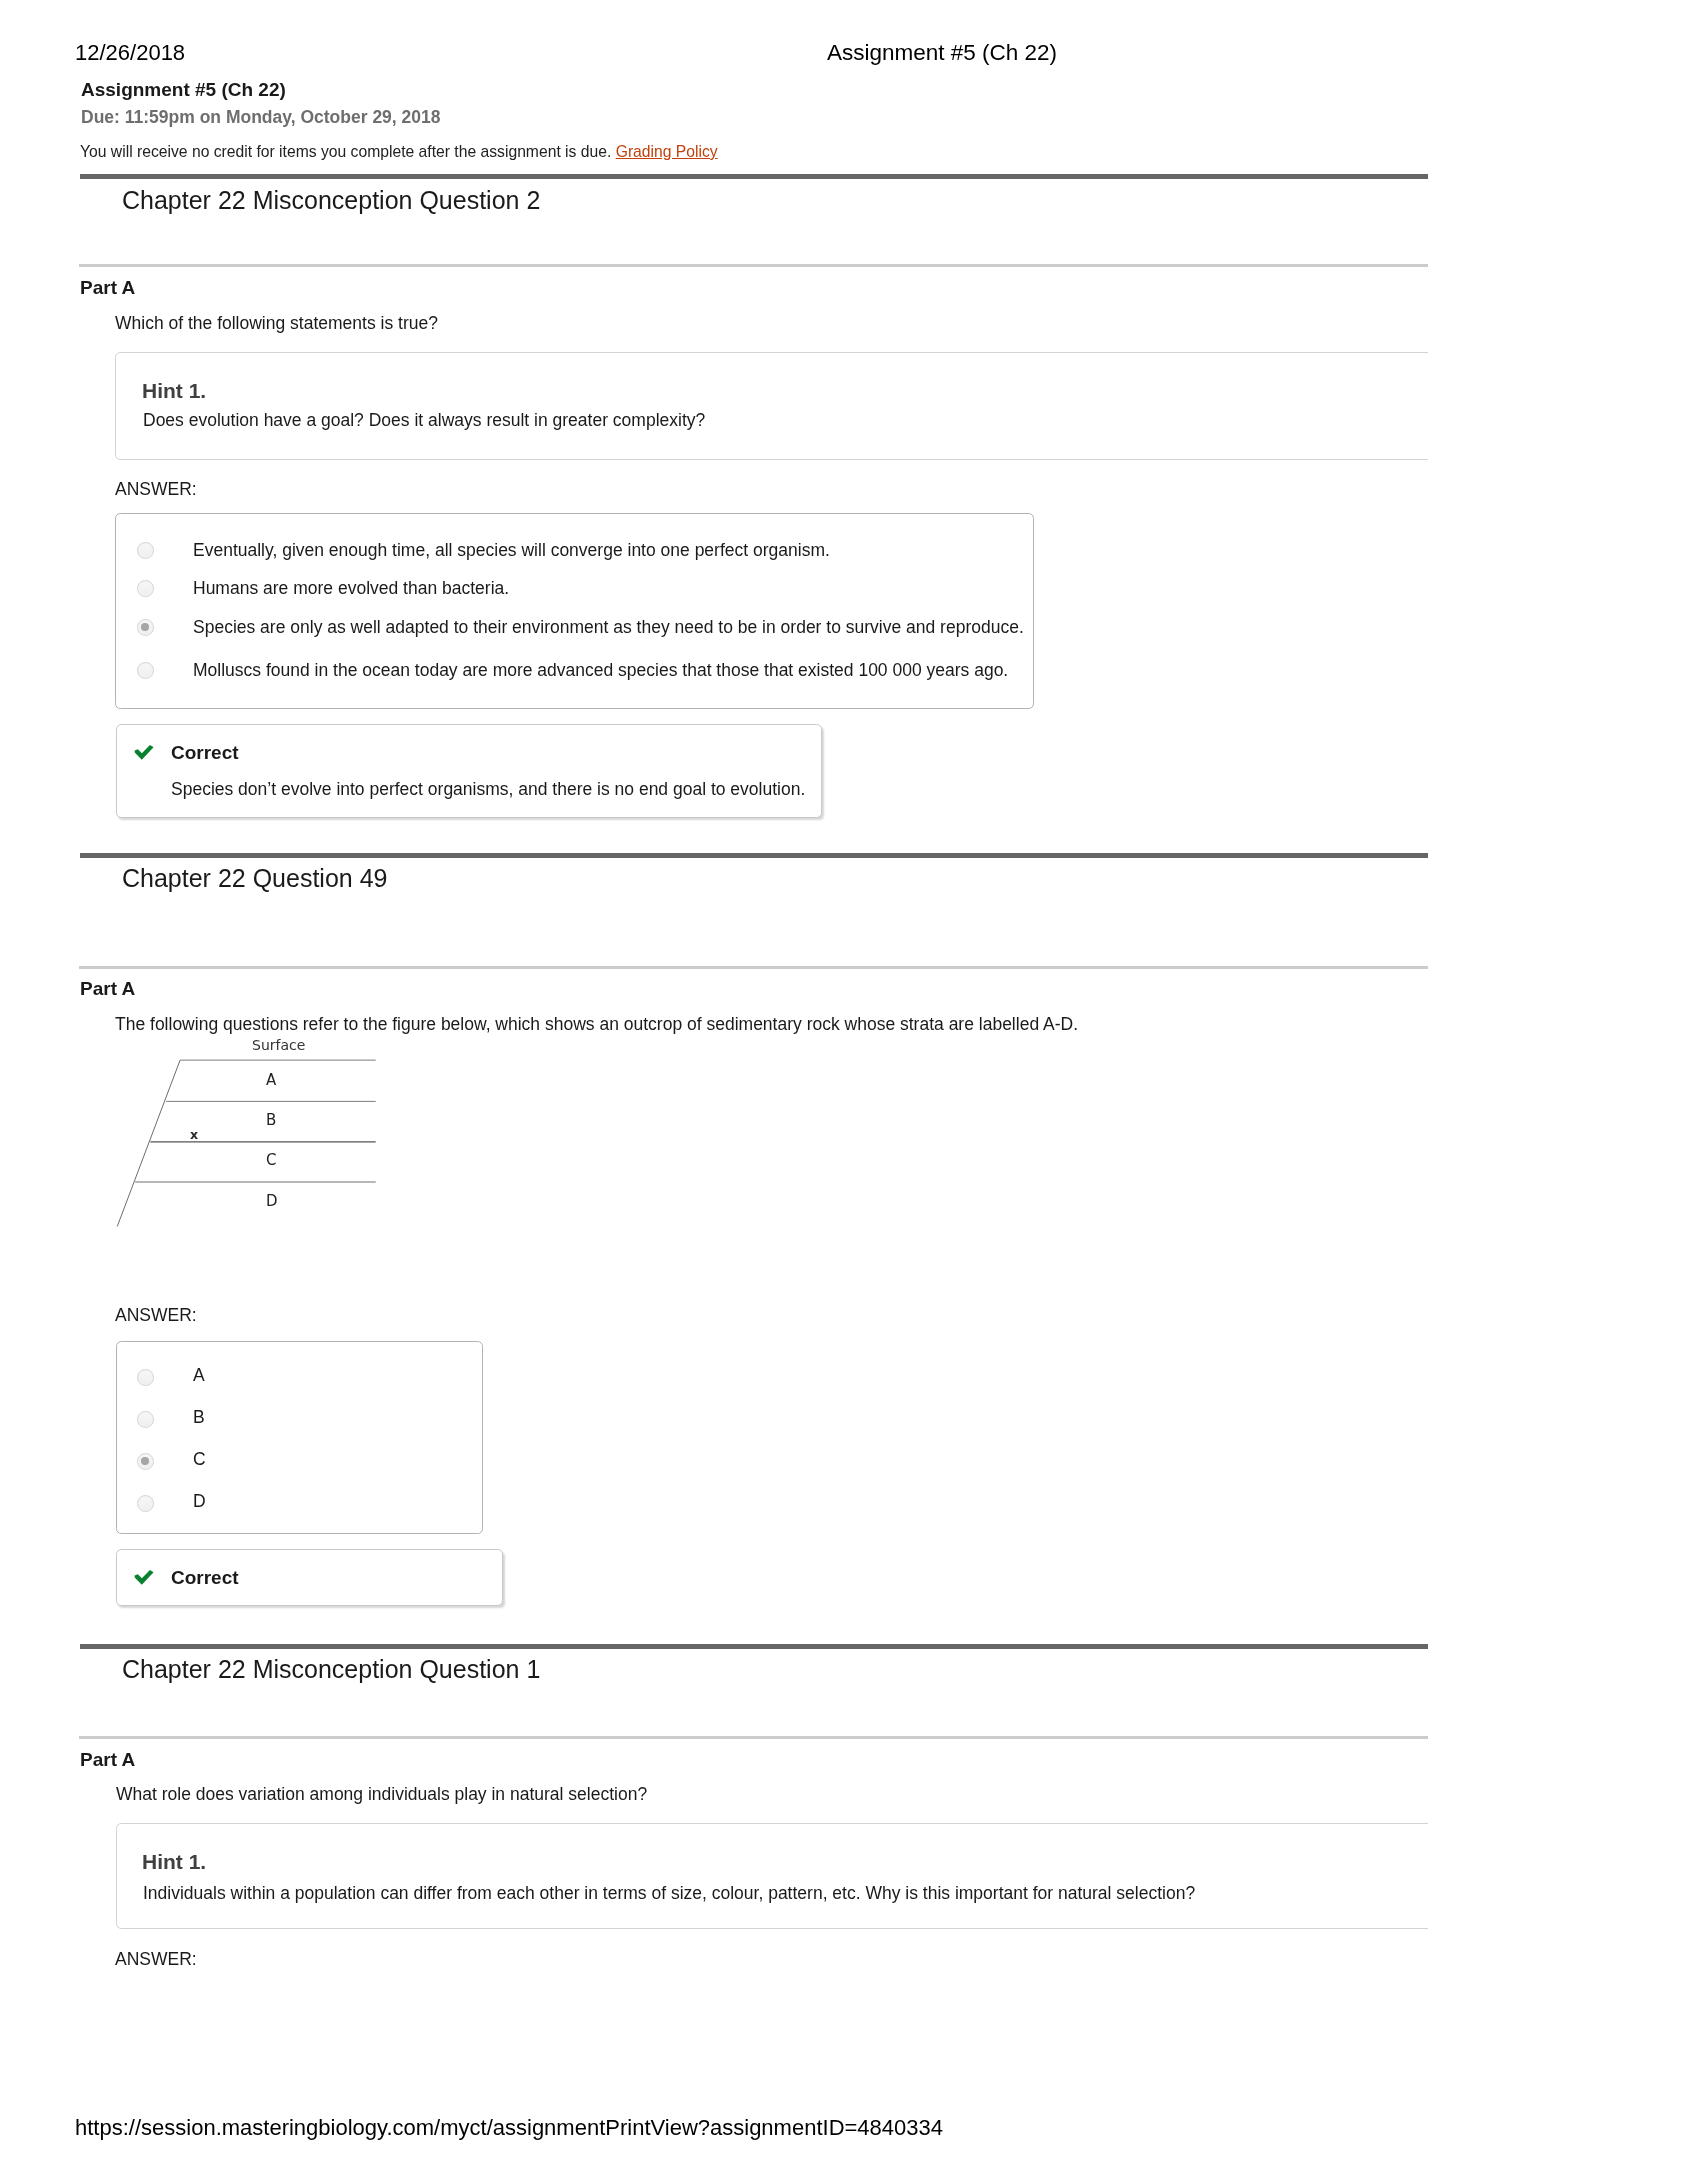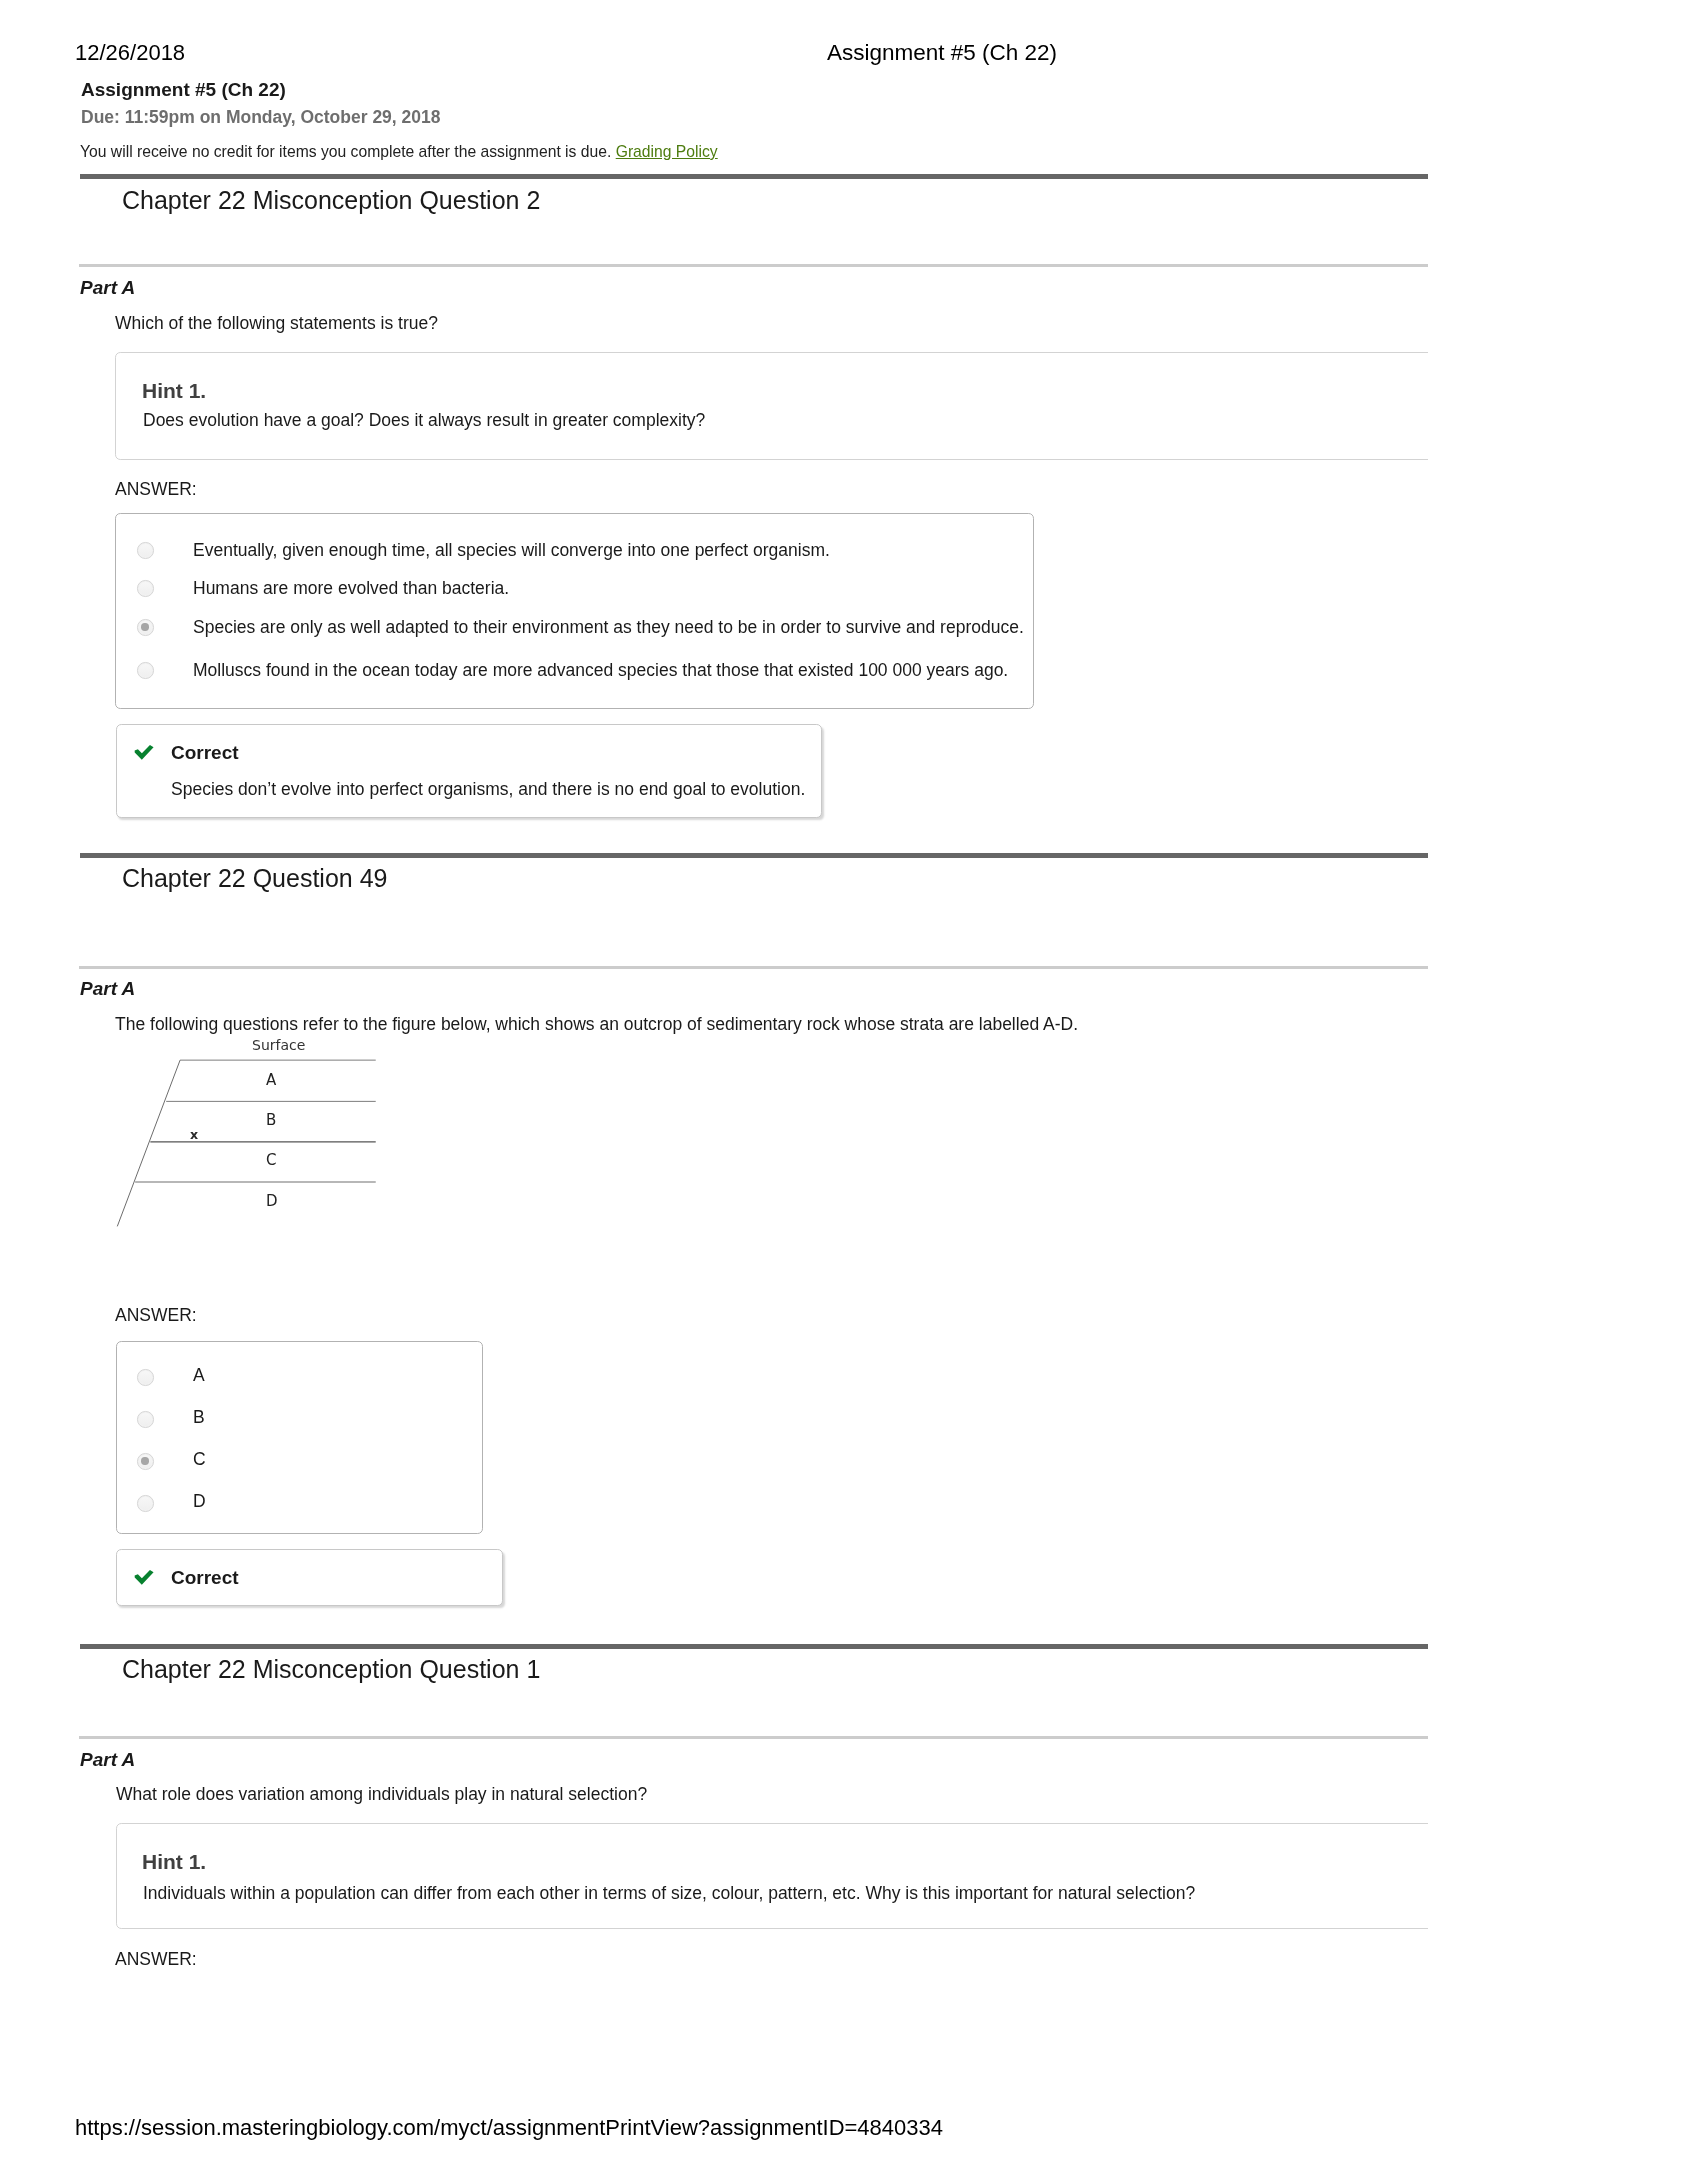--- a/index.html
+++ b/index.html
@@ -5,25 +5,25 @@
 <style>
   html,body{margin:0;padding:0;background:#fff;}
   body{width:1688px;height:2183px;font-family:"Liberation Sans",sans-serif;color:#000;}
   .page{position:relative;width:1428px;height:2183px;overflow:hidden;}
   .t{position:absolute;line-height:1;white-space:nowrap;}
   .hdr-date{left:75px;top:42px;font-size:22px;color:#000;}
   .hdr-title{left:827px;top:42px;font-size:22.5px;color:#000;}
   .a-title{left:81px;top:80px;font-size:19px;font-weight:bold;color:#1a1a1a;}
   .a-due{left:81px;top:109px;font-size:17.5px;font-weight:bold;color:#6e6e6e;}
   .a-note{left:80px;top:144px;font-size:15.7px;color:#222;}
-  .a-note a{color:#4d7c0f;text-decoration:underline;}
+  .a-note a{color:#c2410c;text-decoration:underline;}
   .rule-thick{position:absolute;left:80px;width:1529px;height:4.6px;background:#666;}
   .rule-thin{position:absolute;left:79px;width:1529px;height:2.6px;background:#cccccc;}
   .q-title{font-size:25px;color:#1a1a1a;margin-left:24px;}
-  .part{font-size:19px;font-weight:bold;color:#1a1a1a;font-style:italic;}
+  .part{font-size:19px;font-weight:bold;color:#1a1a1a;}
   .qtext{font-size:17.5px;color:#1a1a1a;}
   .box{position:absolute;border:1.3px solid #d3d3d3;border-radius:5.3px;box-sizing:border-box;background:#fff;}
   .box.choices{border-color:#b2b2b2;}
   .box.fb{border-color:#c8c8c8;}
   .box.sh{box-shadow:2px 2.6px 2px -0.7px rgba(0,0,0,0.16);}
   .hint-t{font-size:21px;font-weight:bold;color:#404040;}
   .hint-b{font-size:17.5px;color:#1a1a1a;}
   .ans-label{font-size:17.5px;color:#1a1a1a;}
   .radio{position:absolute;width:16.5px;height:16.5px;border-radius:50%;border:1.3px solid #d6d6d6;background:#f2f2f2;box-sizing:border-box;}
   .radio::before{content:"";position:absolute;left:0.7px;top:0.7px;right:0.7px;bottom:0.7px;border-radius:50%;background:linear-gradient(180deg,#f7f7f7 0%,#efefef 100%);}

